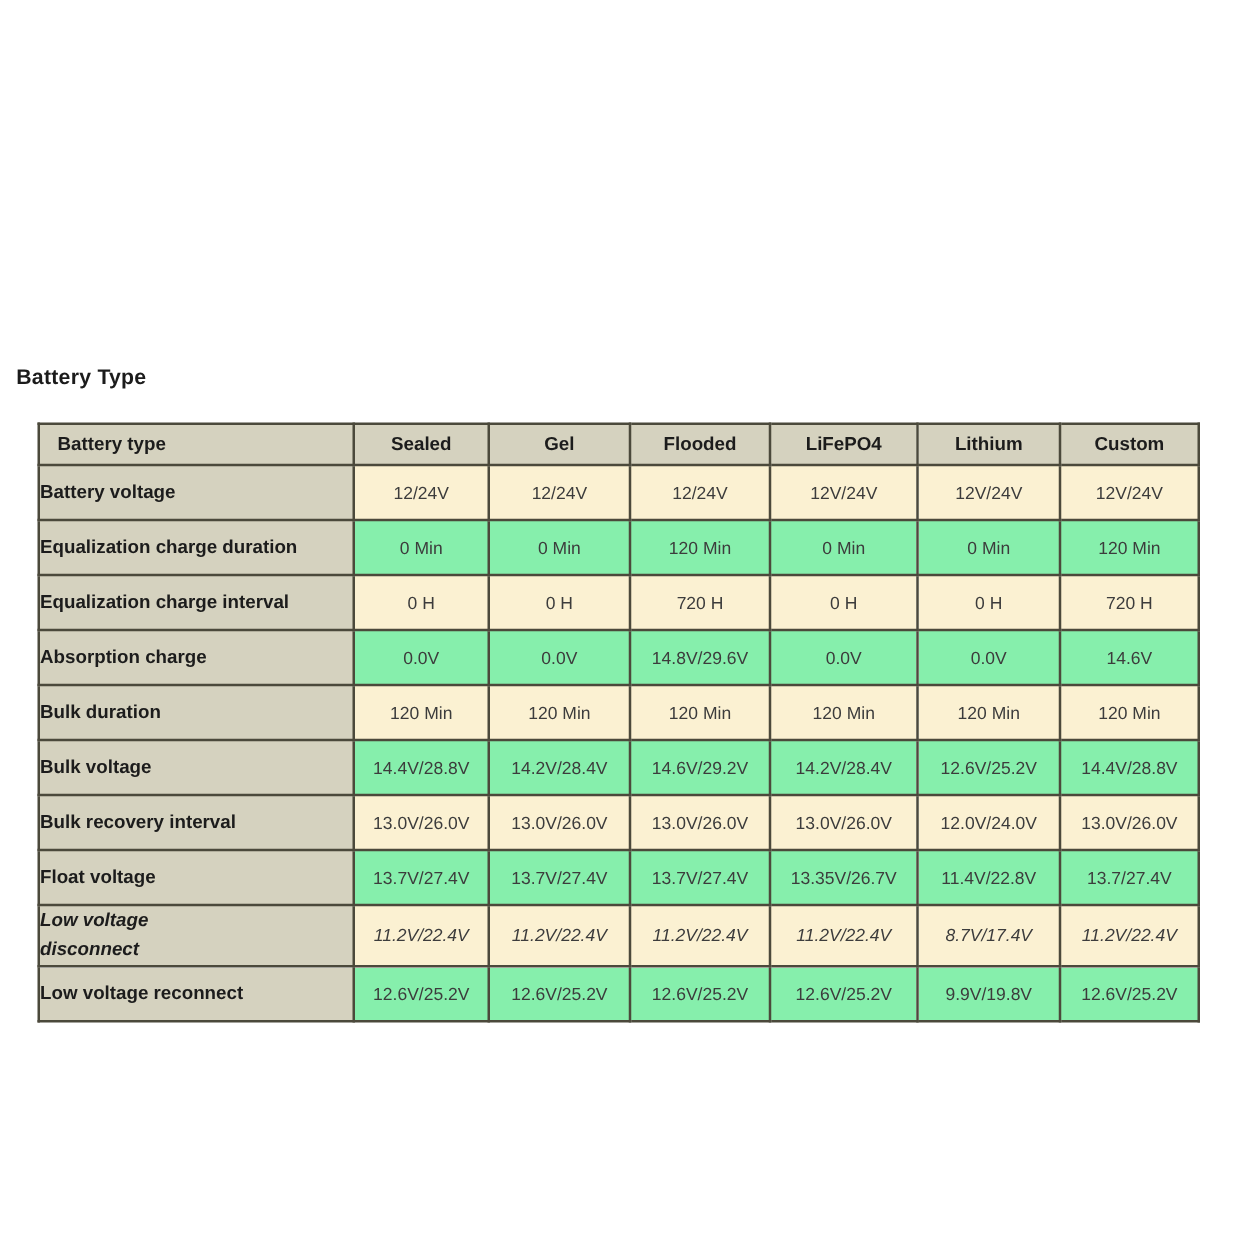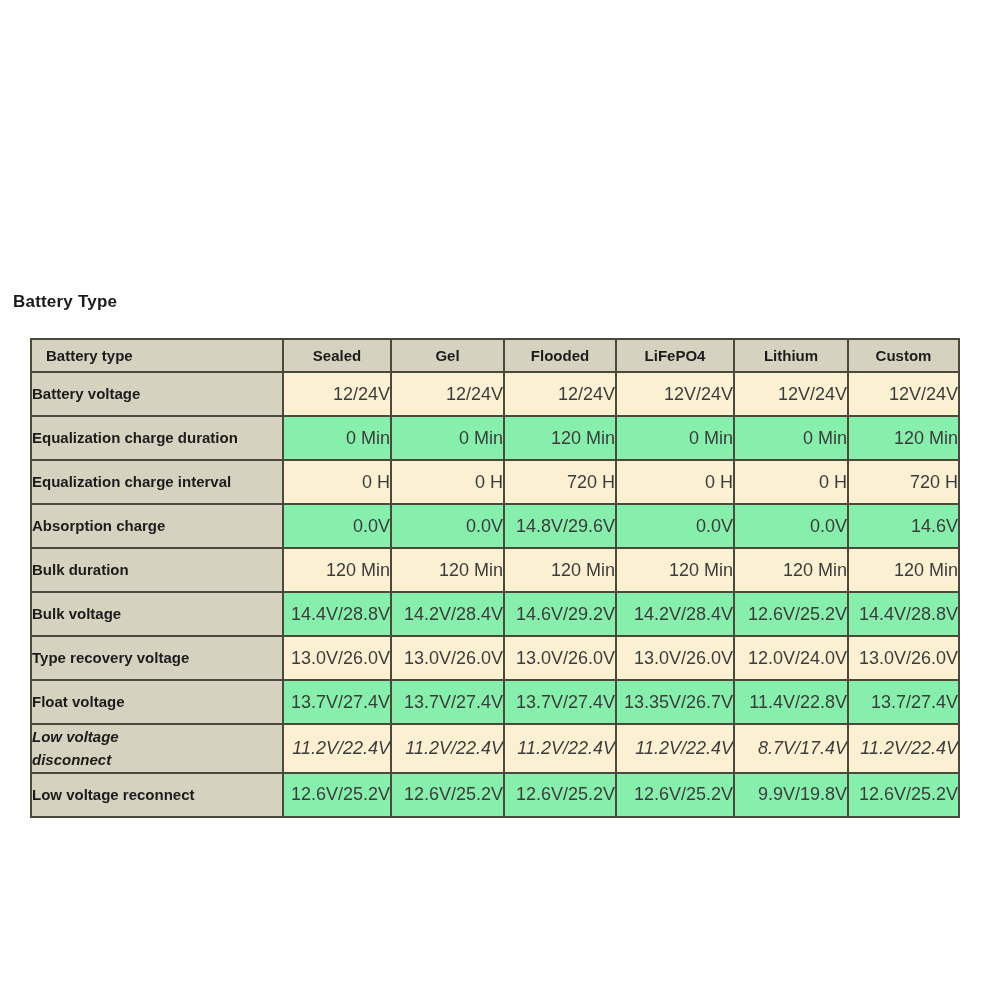--- a/index.html
+++ b/index.html
@@ -50,23 +50,23 @@
     background: #d5d2bf;
     font-size: 15px;
     font-weight: bold;
     color: #1c1c1c;
     text-align: left;
     padding-left: 14px;
     white-space: pre-line;
     line-height: 1.55;
   }
   td.value-cell {
-    font-size: 18px;
+    font-size: 14px;
     color: #3c3c3c;
-    text-align: right;
+    text-align: center;
     margin-left: 12px;
   }
   tr.shade-cream td.value-cell { background: #fbf1d2; }
   tr.shade-white td.value-cell { background: #86efac; }
   tr.row-std  { height: 44px; padding-left: 20px; }
   tr.row-tall { height: 48px; font-style: italic; }
   col.c-label  { width: 252px; }
   col.c-data0  { width: 108px; }
   col.c-data1  { width: 113px; }
   col.c-data2  { width: 112px; }
@@ -149,21 +149,21 @@
       <tr class="shade-white row-std">
         <td class="row-label">Bulk voltage</td>
         <td class="value-cell">14.4V/28.8V</td>
         <td class="value-cell">14.2V/28.4V</td>
         <td class="value-cell">14.6V/29.2V</td>
         <td class="value-cell">14.2V/28.4V</td>
         <td class="value-cell">12.6V/25.2V</td>
         <td class="value-cell">14.4V/28.8V</td>
       </tr>
       <tr class="shade-cream row-std">
-        <td class="row-label">Type recovery voltage</td>
+        <td class="row-label">Bulk recovery interval</td>
         <td class="value-cell">13.0V/26.0V</td>
         <td class="value-cell">13.0V/26.0V</td>
         <td class="value-cell">13.0V/26.0V</td>
         <td class="value-cell">13.0V/26.0V</td>
         <td class="value-cell">12.0V/24.0V</td>
         <td class="value-cell">13.0V/26.0V</td>
       </tr>
       <tr class="shade-white row-std">
         <td class="row-label">Float voltage</td>
         <td class="value-cell">13.7V/27.4V</td>

